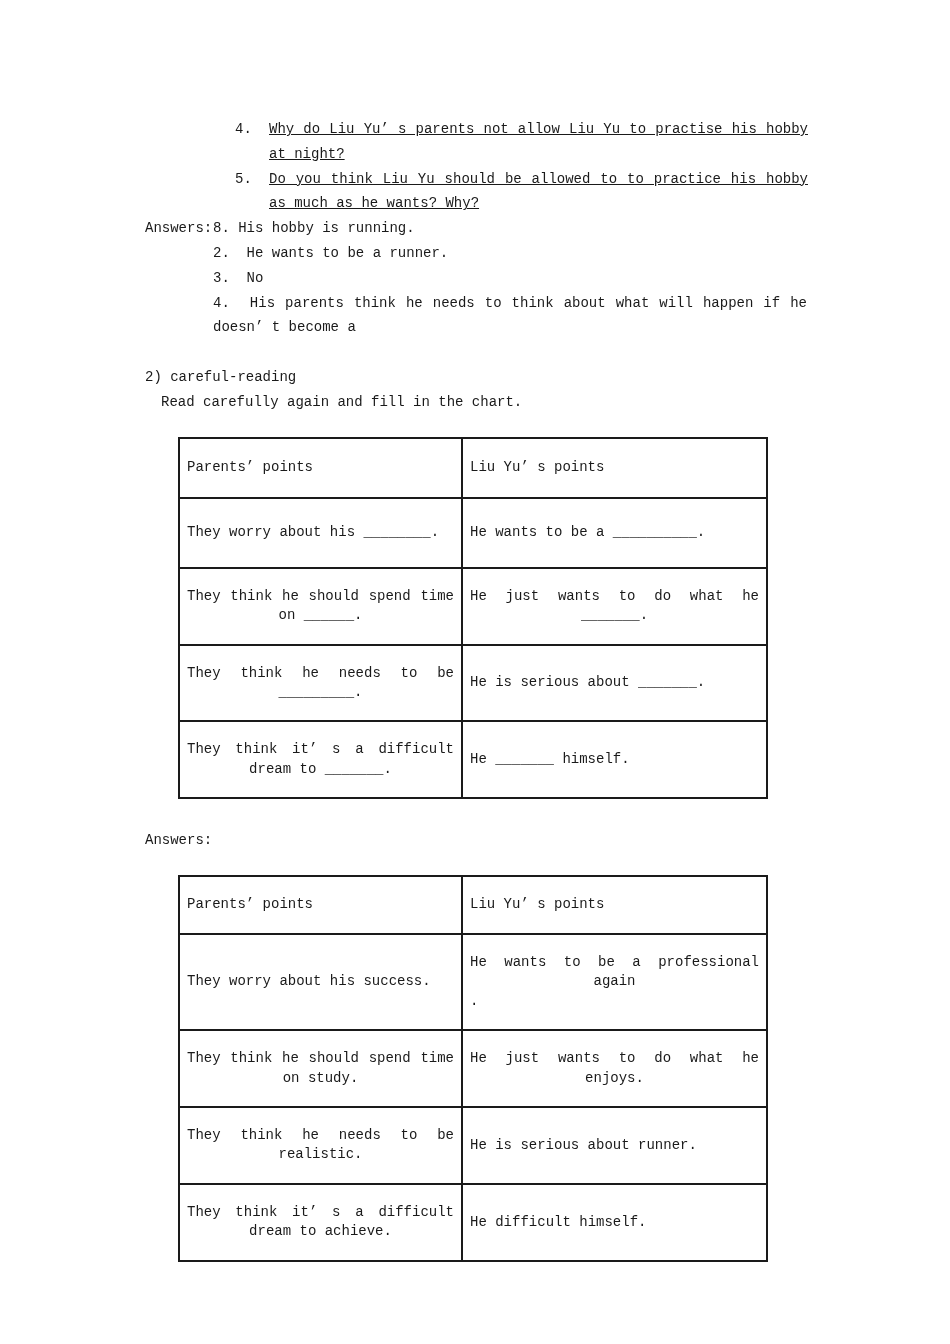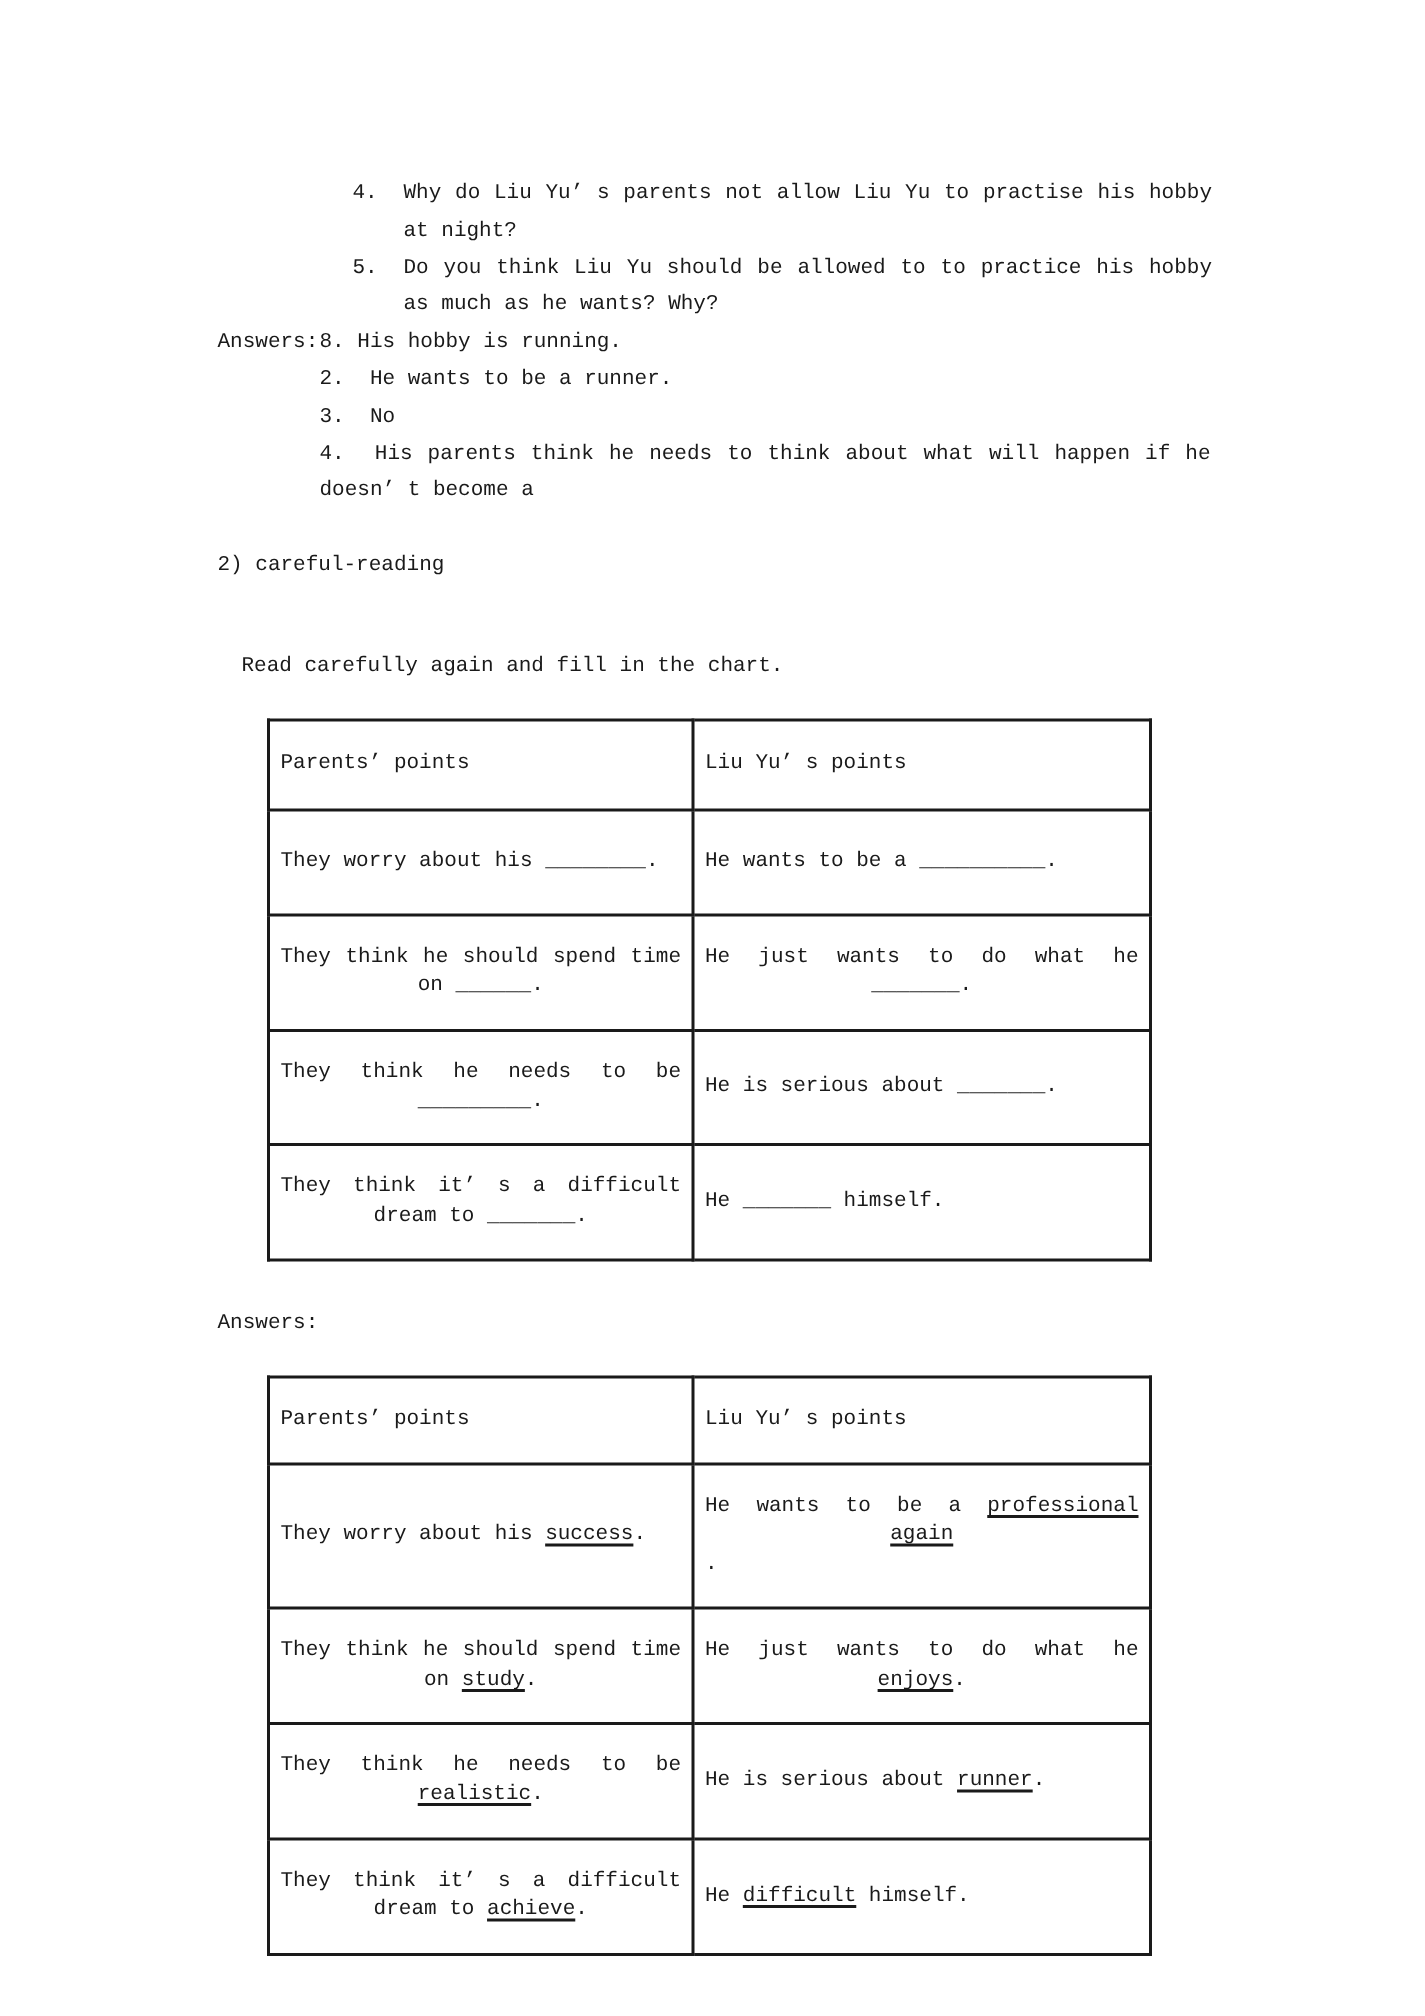--- a/index.html
+++ b/index.html
@@ -8,30 +8,30 @@
     width:950px; height:1344px;
     font-family:"Liberation Mono","DejaVu Sans Mono",monospace;
     font-size:14px; line-height:24.8px; color:#1a1a1a;
   }
   .page { position:relative; width:950px; height:1344px; padding:117px 0 0 145px; overflow:hidden; background:#fff; }
 
   
   .questions { margin-left:90px; width:573px; }
   .q-item { display:flex; }
   .q-num { flex:0 0 34px; width:34px; }
-  .q-text { width:539px; text-align:justify; }
+  .q-text { width:539px; text-align:justify;text-decoration:underline; }
 
   
   .answers { display:flex; }
   .ans-label { flex:0 0 68px; width:68px; }
   .ans-items { width:594px; }
   .ans-item { text-align:justify; white-space:normal; }
 
   .sec-heading { margin-top:25px; }
-  .sec-instruction { margin-left:16px;margin-top:42px; }
+  .sec-instruction { margin-left:16px; }
 
   
   table.chart {
     border-collapse:collapse; table-layout:fixed;
     width:588px; margin-left:33px; margin-top:22px;
     line-height:19.4px;
   }
   table.chart td {
     border:2px solid #1a1a1a;
     vertical-align:middle;
@@ -44,21 +44,21 @@
   .t1 tr:nth-child(n+2) { height:70px; }
   .t2 tr:nth-child(1) { height:58px; }
   .t2 tr:nth-child(2) { height:84px; }
   .t2 tr:nth-child(3) { height:68px; }
   .t2 tr:nth-child(4) { height:70px; }
   .t2 tr:nth-child(5) { height:61px; }
 
   .ln { text-align:left; }
   .ln.just { text-align:justify; text-align-last:justify; }
   .ln.center { text-align:center; }
-  .u { text-decoration:underline; text-decoration-thickness:1.5px; text-underline-offset:3px; }
+  .u { text-decoration-thickness:1.5px; text-underline-offset:3px; }
 
   .ans2-label { margin-top:29px; }
 </style>
 </head>
 <body>
 
 <div class="page">
 
   <div class="questions">
     <div class="q-item">

